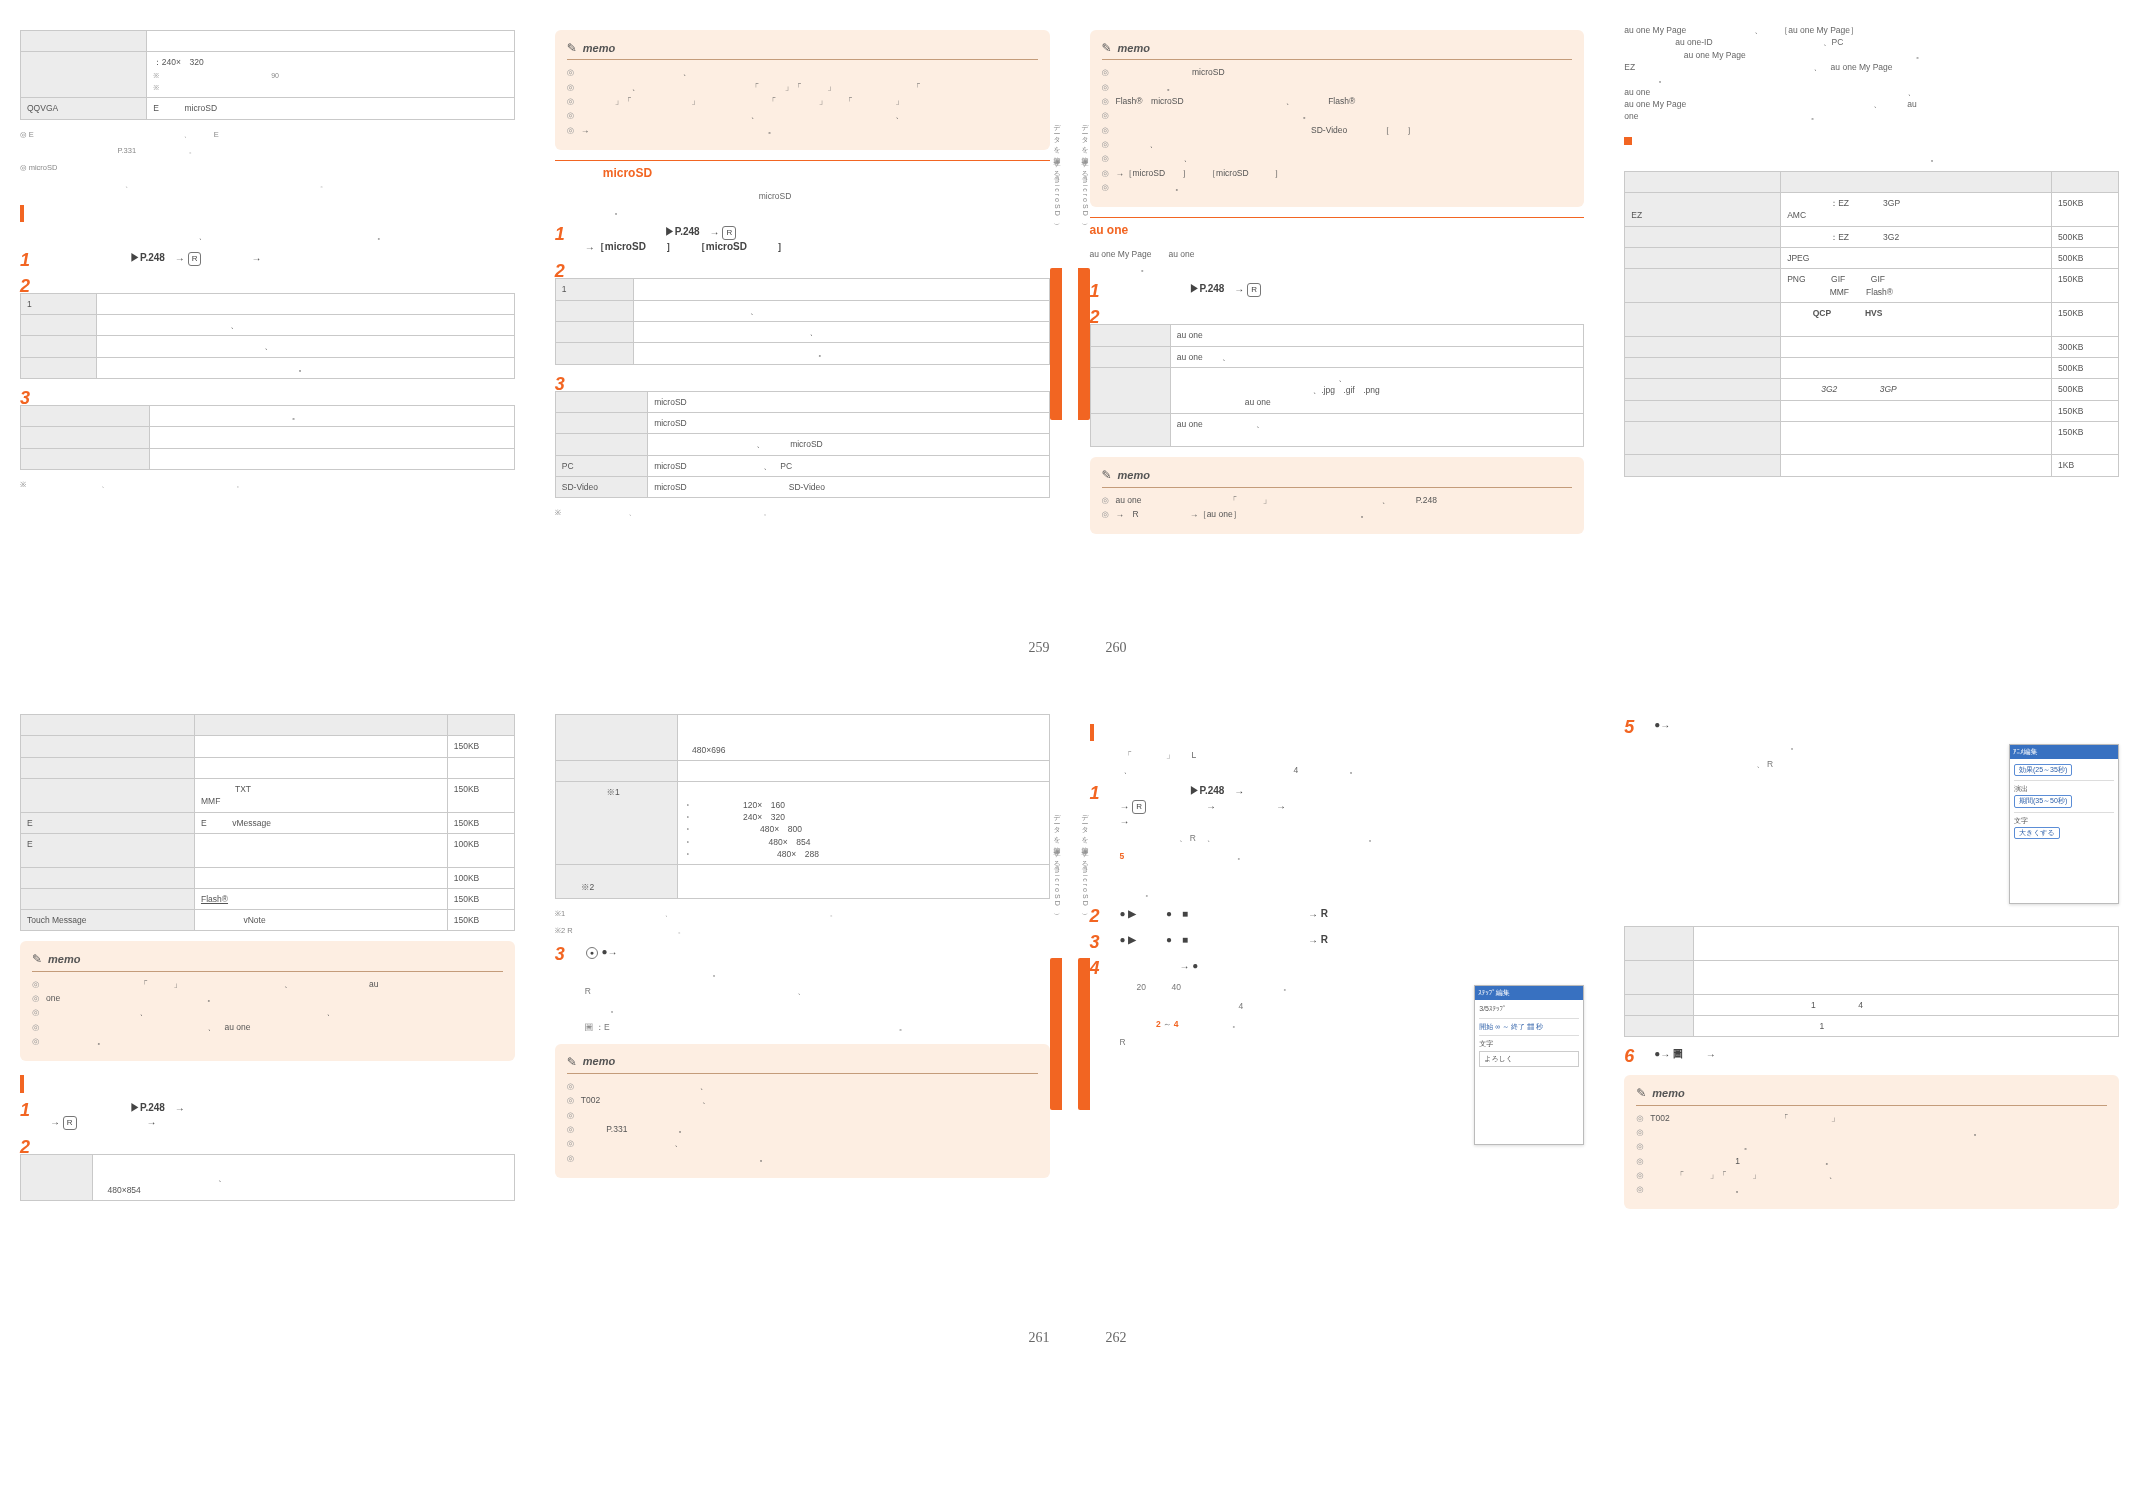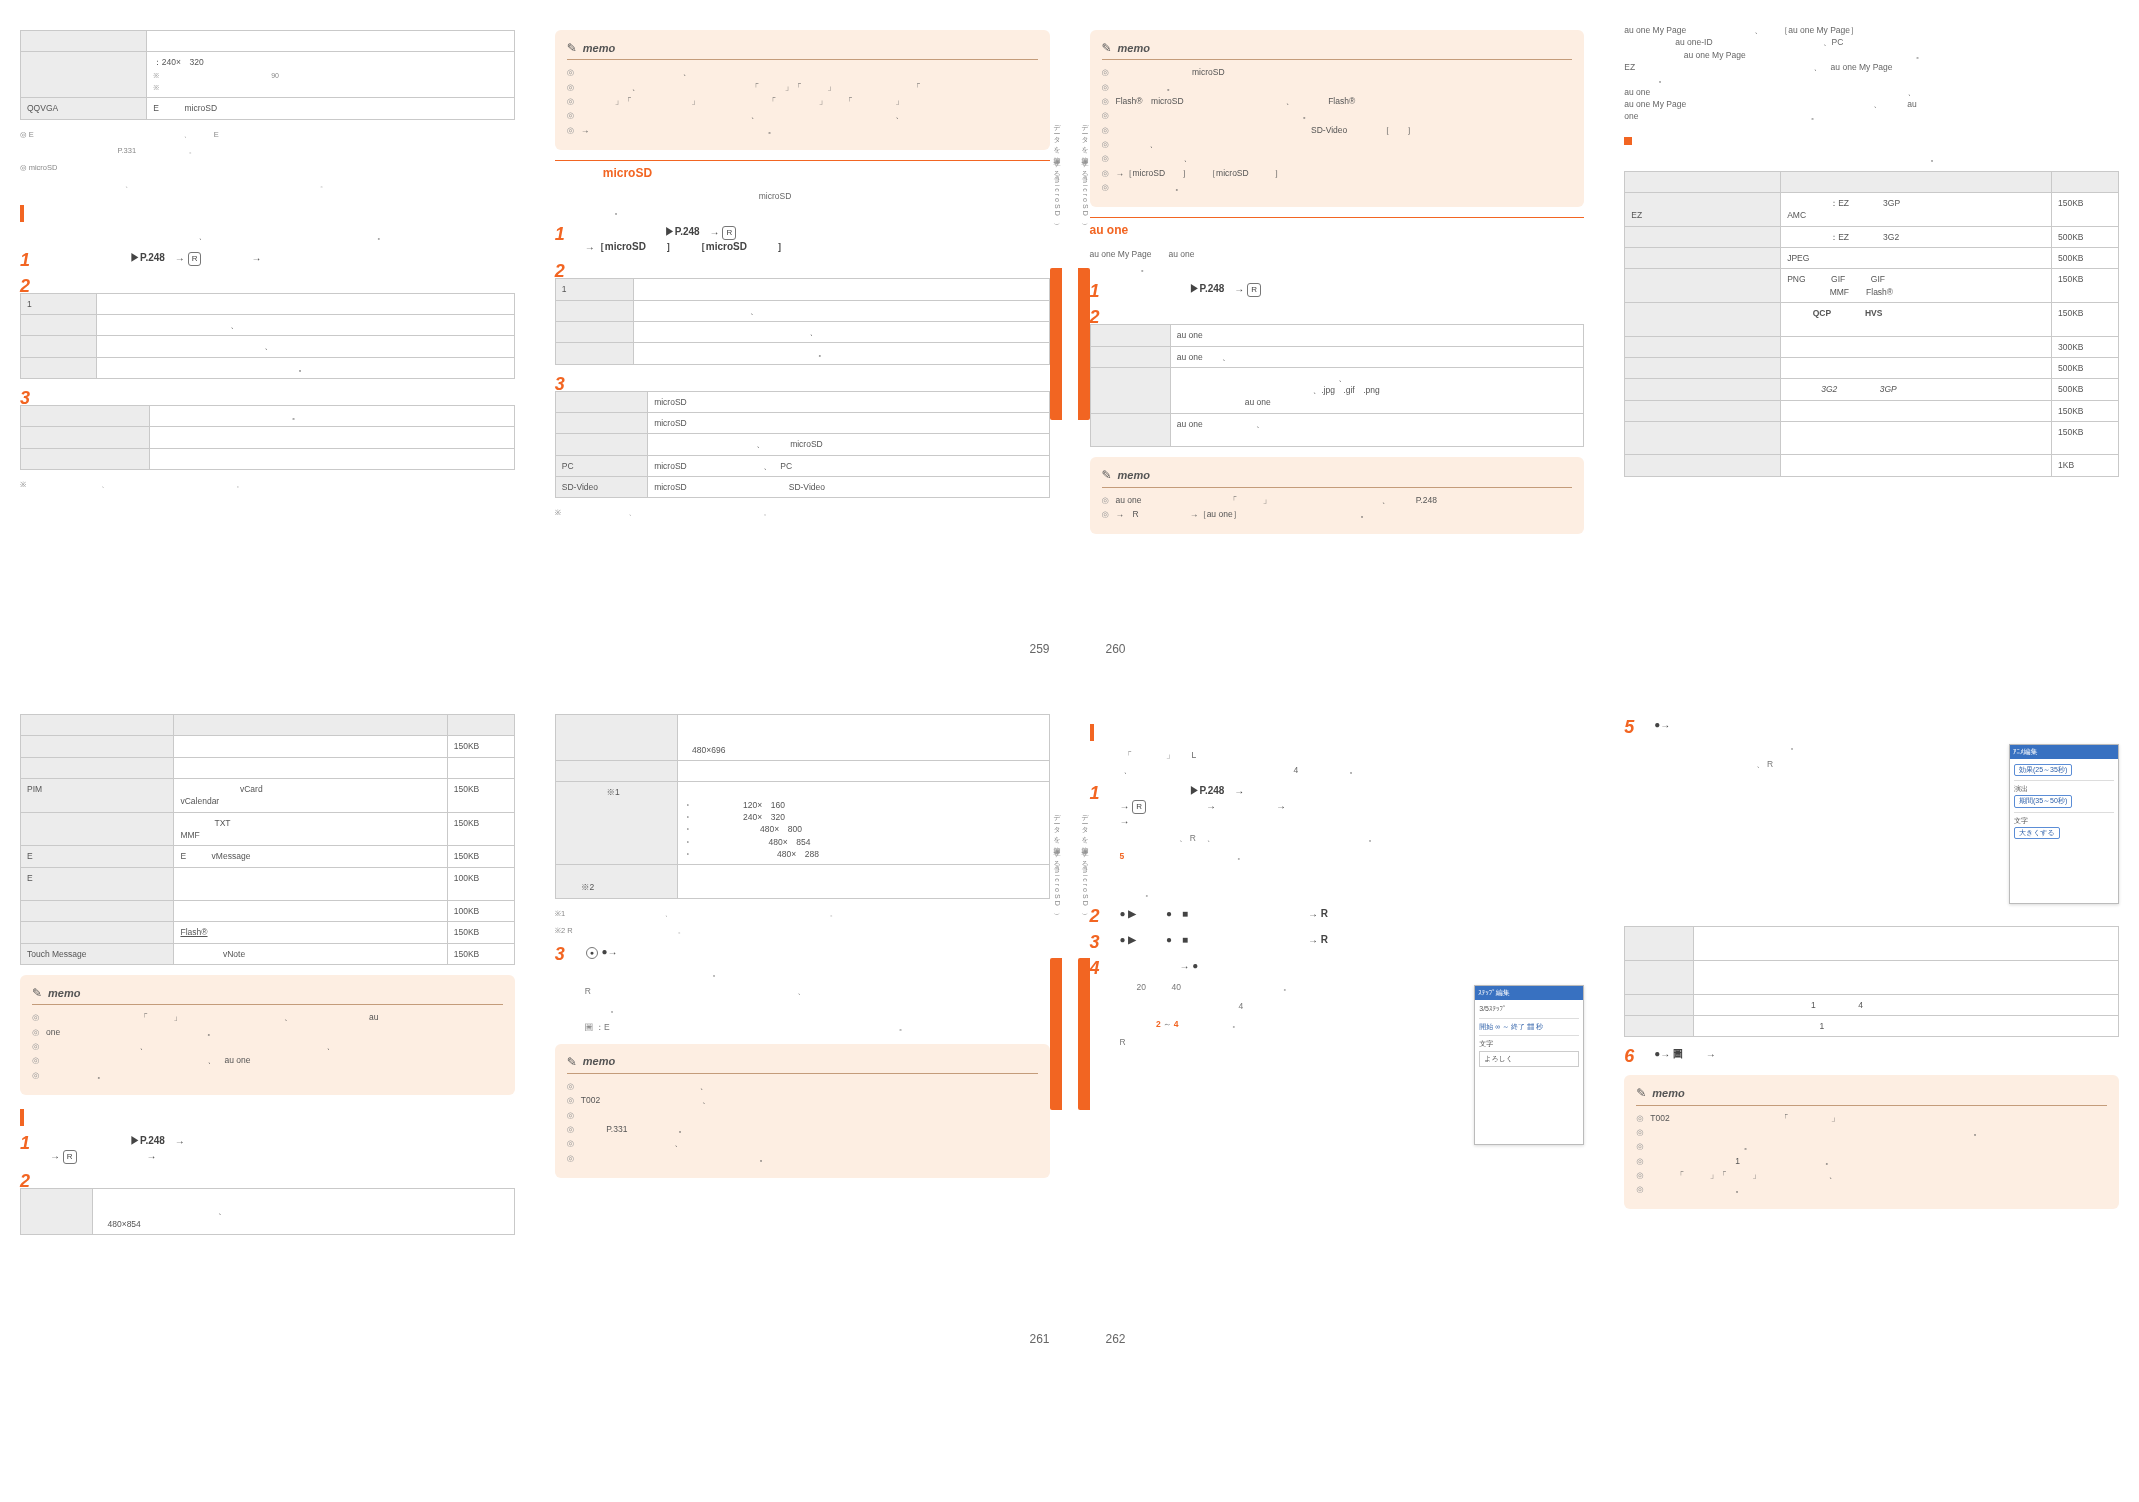--- a/index.html
+++ b/index.html
@@ -186,22 +186,23 @@
 
   .footnote {
     font-size: 7.5px;
     color: #888;
     margin: 2px 0 6px;
   }
 
   .pageno {
     position: absolute;
     bottom: -18px;
-    font-size: 12px;
+    font-size: 14px;
     color: #666;
+    font-family: Liberation Serif, serif;
   }
   .pageno.left { left: 16px; }
   .pageno.right { right: 0; }
 
   .screenshot {
     width: 110px;
     height: 160px;
     border: 1px solid #bbb;
     background: #fff;
     float: right;
@@ -616,26 +617,20 @@
             <td class="rowhead" style="white-space: pre-line;">　　　　</td>
             <td style="white-space: pre-line;">　　　　</td>
             <td style="white-space: pre-line;">150KB</td>
           </tr>
           <tr>
             <td class="rowhead" style="white-space: pre-line;">　　　　</td>
             <td style="white-space: pre-line;">　　　　</td>
             <td style="white-space: pre-line;"></td>
           </tr>
           <tr>
-            <td class="rowhead" style="white-space: pre-line;">PIM　　</td>
-            <td style="white-space: pre-line;">　　　　　　　vCard　　　　
-vCalendar　　　</td>
-            <td style="white-space: pre-line;">150KB</td>
-          </tr>
-          <tr>
             <td class="rowhead" style="white-space: pre-line;">　　　　</td>
             <td style="white-space: pre-line;">　　　　TXT　　　　　
 MMF　</td>
             <td style="white-space: pre-line;">150KB</td>
           </tr>
           <tr>
             <td class="rowhead" style="white-space: pre-line;">E　　　　　　</td>
             <td style="white-space: pre-line;">E　　　vMessage　</td>
             <td style="white-space: pre-line;">150KB</td>
           </tr>

